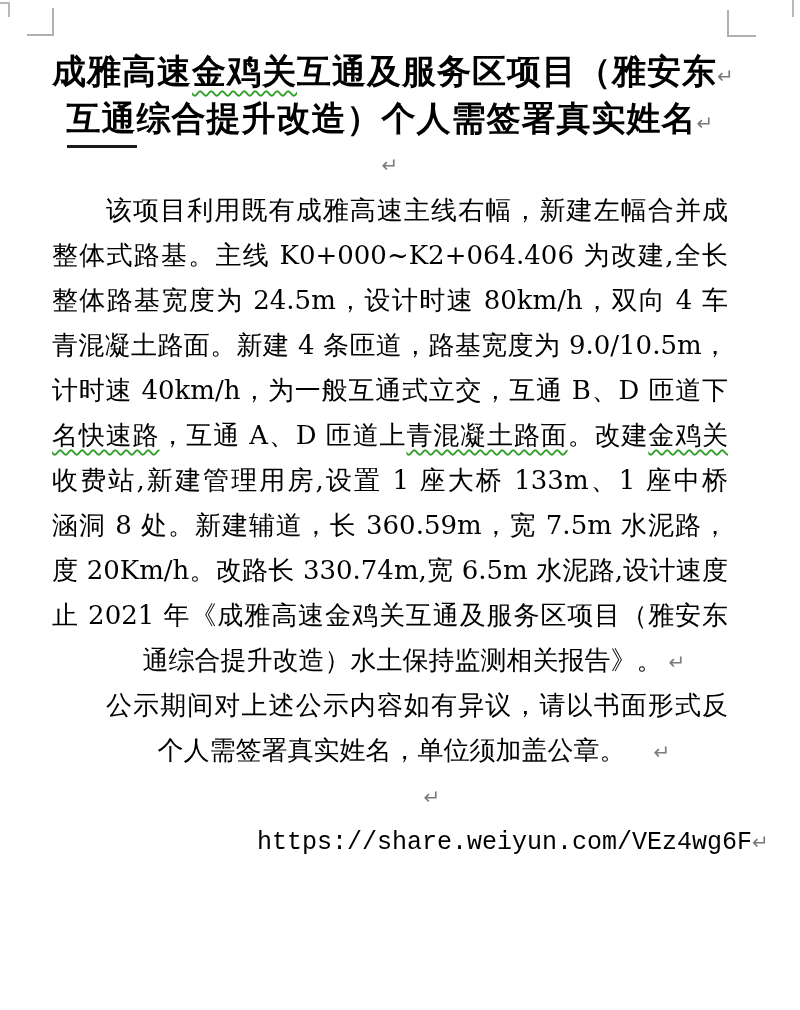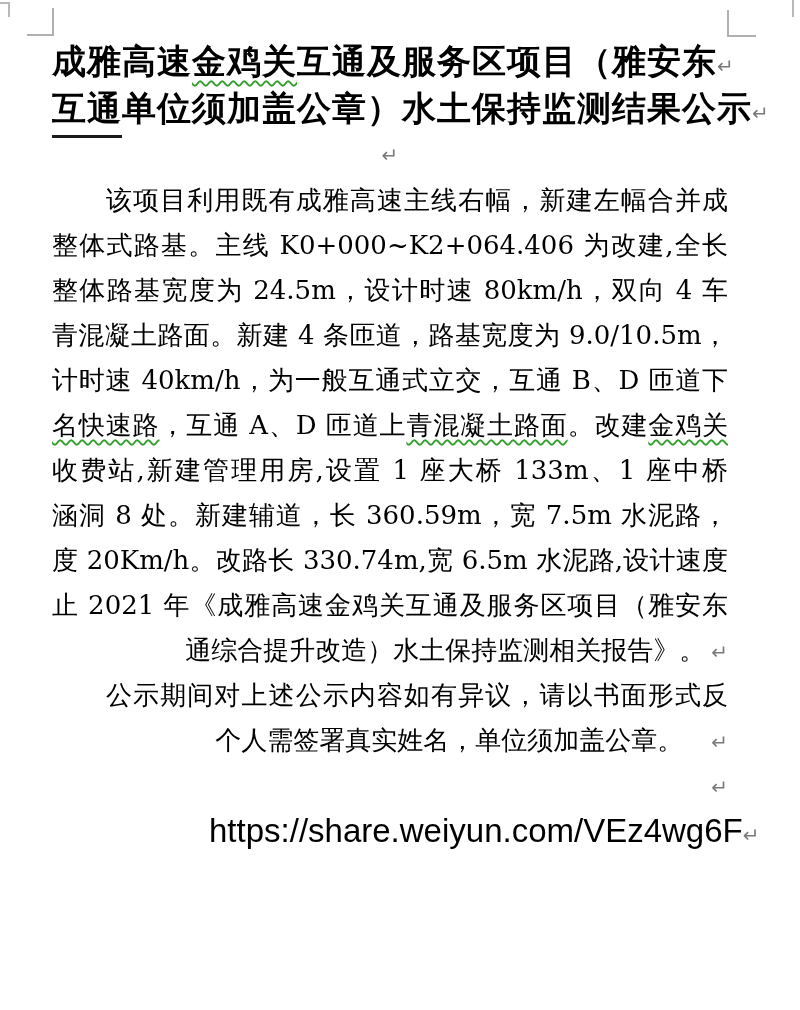--- a/index.html
+++ b/index.html
@@ -12,46 +12,46 @@
   
   .crop{position:absolute;}
   .crop.tl{left:27px;top:8px;width:25px;height:26px;
     border-right:2px solid #b0b0b0;border-bottom:2px solid #b0b0b0;}
   .crop.tr{left:727px;top:10px;width:27px;height:25px;
     border-left:2px solid #b0b0b0;border-bottom:2px solid #b0b0b0;}
   .edge-l{position:absolute;left:0;top:2px;width:8px;height:13px;
     border-top:2px solid #b8b8b8;border-right:2px solid #b8b8b8;}
   .edge-r{position:absolute;left:792px;top:0;width:2px;height:17px;background:#b8b8b8;}
 
-  .doc{position:absolute;left:52px;top:38px;width:676px;}
+  .doc{position:absolute;left:52px;top:48px;width:676px;}
 
   .title{font-weight:bold;font-size:34px;line-height:47px;text-align:center;letter-spacing:1px;}
   .tline{height:47px;overflow:visible;white-space:nowrap;}
   .wavy-title{
     text-decoration-line:underline;text-decoration-style:wavy;
     text-decoration-color:#33a02c;text-decoration-thickness:2px;
     text-underline-offset:7px;
   }
   .solid-flag{border-bottom:3px solid #1a1a1a;padding-bottom:7px;}
 
   .blankline{height:46px;line-height:46px;text-align:center;}
 
   .bodytext{font-size:26px;line-height:45px;}
   .jline{height:45px;line-height:45px;text-align:justify;text-align-last:justify;
     text-justify:inter-character;overflow:hidden;}
-  .line{height:45px;line-height:45px;text-align:right;white-space:nowrap;overflow:visible;}
+  .line{height:45px;line-height:45px;text-align:center;white-space:nowrap;overflow:visible;margin-left:48px;}
   .indent{text-indent:54px;}
   .ind58{padding-left:58px;}
   .ind155{padding-left:157px;}
   .wavy{
     text-decoration-line:underline;text-decoration-style:wavy;
     text-decoration-color:#33a02c;text-decoration-thickness:1.5px;
     text-underline-offset:5px;
   }
-  .mono{font-family:Liberation Sans, sans-serif;font-size:33px;}
+  .mono{font-family:Liberation Mono, monospace;font-size:25px;}
 
   .pilcrow{
     font-family:"DejaVu Sans","Liberation Sans",sans-serif;
     color:#7a7a7a;font-size:20px;font-weight:normal;
     text-decoration:none;letter-spacing:0;
   }
   .gap28{margin-left:28px;}
   .gap18{margin-left:18px;}
   .gap6{margin-left:6px;}
 </style>
@@ -62,21 +62,21 @@
 
   <div class="crop tl"></div>
   <div class="crop tr"></div>
   <div class="edge-l"></div>
   <div class="edge-r"></div>
 
   <div class="doc">
 
     <div class="title">
       <div class="tline"><span>成雅高速</span><span class="wavy-title">金鸡关</span><span>互通及服务区项目（雅安东</span><span class="pilcrow">↵</span></div>
-      <div class="tline"><span class="solid-flag">互通</span><span>单位须加盖公章）水土保持监测结果公示</span><span class="pilcrow">↵</span></div>
+      <div class="tline"><span class="solid-flag">互通</span><span>综合提升改造）个人需签署真实姓名</span><span class="pilcrow">↵</span></div>
     </div>
 
     <div class="blankline"><span class="pilcrow">↵</span></div>
 
     <div class="bodytext">
 
       <div class="jline indent"><span>该项目利用既有成雅高速主线右幅，新建左幅合并成为</span></div>
       <div class="jline"><span>整体式路基。主线 K0+000~K2+064.406 为改建,全长 2.064km，</span></div>
       <div class="jline"><span>整体路基宽度为 24.5m，设计时速 80km/h，双向 4 车道，沥</span></div>
       <div class="jline"><span>青混凝土路面。新建 4 条匝道，路基宽度为 9.0/10.5m，设</span></div>

